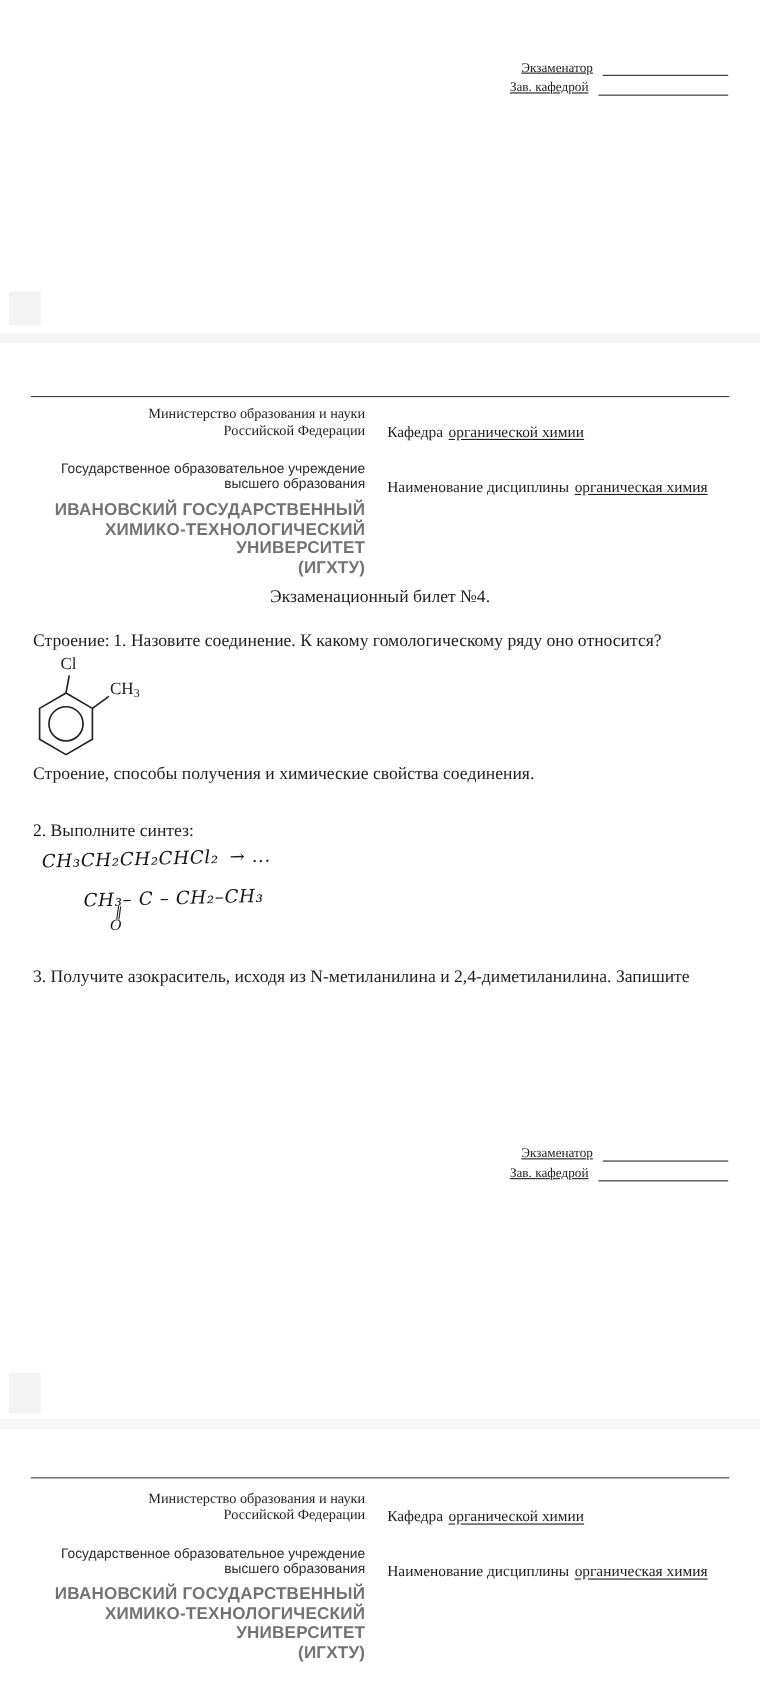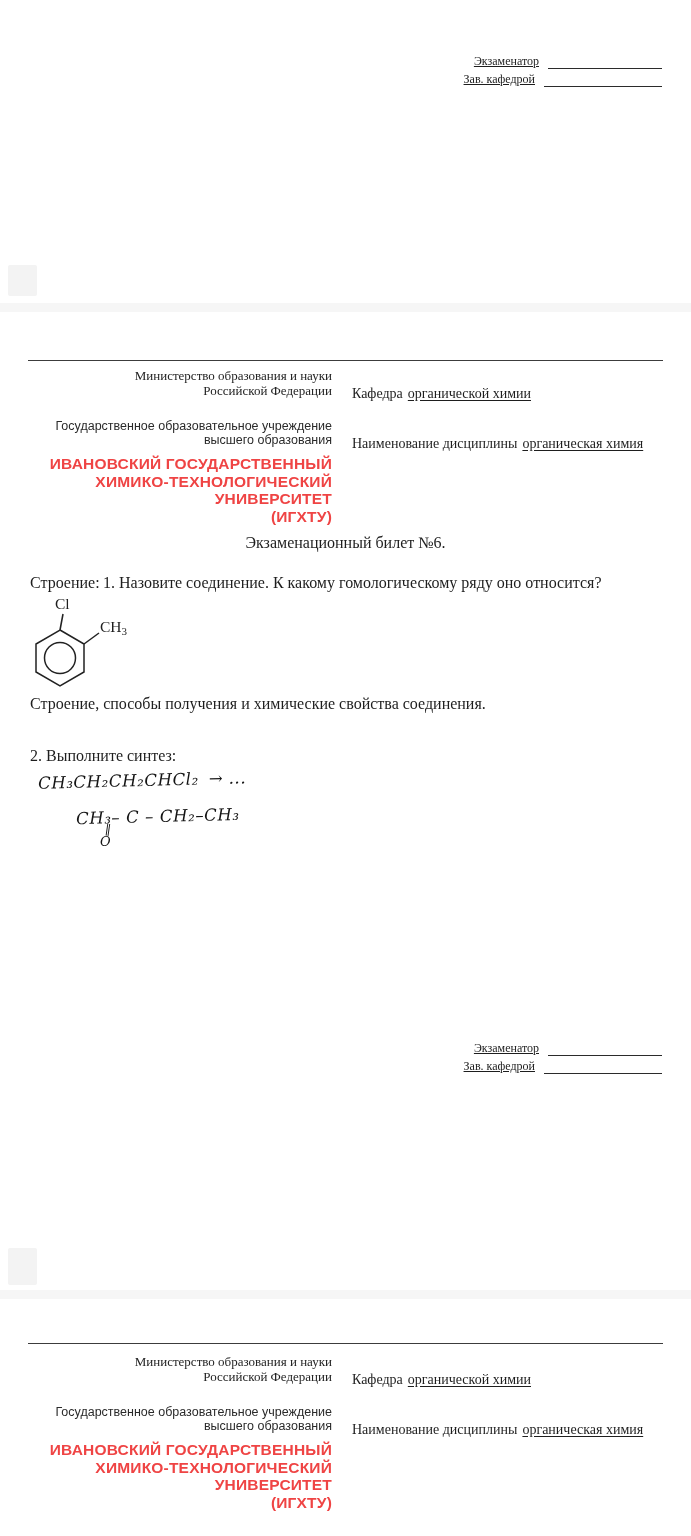--- a/index.html
+++ b/index.html
@@ -23,21 +23,21 @@
   .sep-band   { position:absolute; left:0; width:691px; height:9px; background:#f6f6f6; }
 
   
   .rule { position:absolute; left:28px; width:635px; height:0; border-top:1.7px solid #3c3c3c; }
   .org-header { position:absolute; left:0; width:691px; height:150px; }
   .org-left { position:absolute; left:40px; top:0; width:292px; text-align:right; }
   .org-ministry { font-size:13px; line-height:15px; }
   .org-founder { margin-top:22px; font-family:"Liberation Sans","DejaVu Sans",sans-serif;
                  font-size:12.5px; line-height:13.5px; color:#2a2a2a; }
   .org-univ { margin-top:8px; font-family:"Liberation Sans","DejaVu Sans",sans-serif;
-              font-weight:bold; font-size:15.5px; line-height:17.5px; letter-spacing:0.2px; color:#ef4444; }
+              font-weight:bold; font-size:15.5px; line-height:17.5px; letter-spacing:0.2px; color:#737373; }
   .dept-row { position:absolute; left:352px; font-size:14px; white-space:nowrap; }
   .u { text-decoration:underline; text-underline-offset:2px; margin-left:5px; }
 
   .ticket-title { position:absolute; left:0; top:534px; width:691px; text-align:center;
                   font-size:16px; }
 
   
   .benzene { position:absolute; left:28px; top:606px; }
   .benzene path, .benzene polygon, .benzene line, .benzene circle
     { stroke:#222; stroke-width:1.5; fill:none; }
@@ -93,21 +93,21 @@
       </div>
     </div>
     <div class="dept-row" style="top:18px">
       <span>Кафедра</span><span class="u">органической химии</span>
     </div>
     <div class="dept-row" style="top:68px">
       <span>Наименование дисциплины</span><span class="u">органическая химия</span>
     </div>
   </div>
 
-  <div class="ticket-title">Экзаменационный билет №6.</div>
+  <div class="ticket-title">Экзаменационный билет №4.</div>
 
   <span class="abs" style="left:30px;top:573px">Строение:</span>
   <span class="abs" style="left:103px;top:573px">1. Назовите соединение. К какому гомологическому ряду оно относится?</span>
 
   <span class="abs" style="left:55px;top:594px;font-size:15.5px">Cl</span>
   <svg class="benzene" width="116" height="86" viewBox="0 0 116 86">
     <line x1="32" y1="24" x2="35" y2="8"></line>
     <line x1="56" y1="38" x2="71" y2="27"></line>
     <polygon points="32,24 56,38 56,66 32,80 8,66 8,38"></polygon>
     <circle cx="32" cy="52" r="15.5"></circle>
@@ -121,20 +121,21 @@
   <div class="hw" style="left:38px;top:771px">
     <span>CH₃CH₂CH₂CHCl₂</span><span class="hw-arrow">→</span><span>...</span>
   </div>
   <div class="hw" style="left:76px;top:807px">
     <span>CH₃– C – CH₂–CH₃</span>
   </div>
   <span class="hw-dbond" style="left:105px;top:822px">‖</span>
   <span class="hw-o" style="left:100px;top:834px">O</span>
 
   <div class="abs q3" style="left:30px;top:879px">
+    <div>3. Получите азокраситель, исходя из N-метиланилина и 2,4-диметиланилина. Запишите</div>
   </div>
 
   <div class="sig-block" style="top:1038px">
     <div class="sig-row">
       <span class="sig-label">Экзаменатор</span>
       <span class="sig-line"></span>
     </div>
     <div class="sig-row second">
       <span class="sig-label">Зав. кафедрой</span>
       <span class="sig-line"></span>

